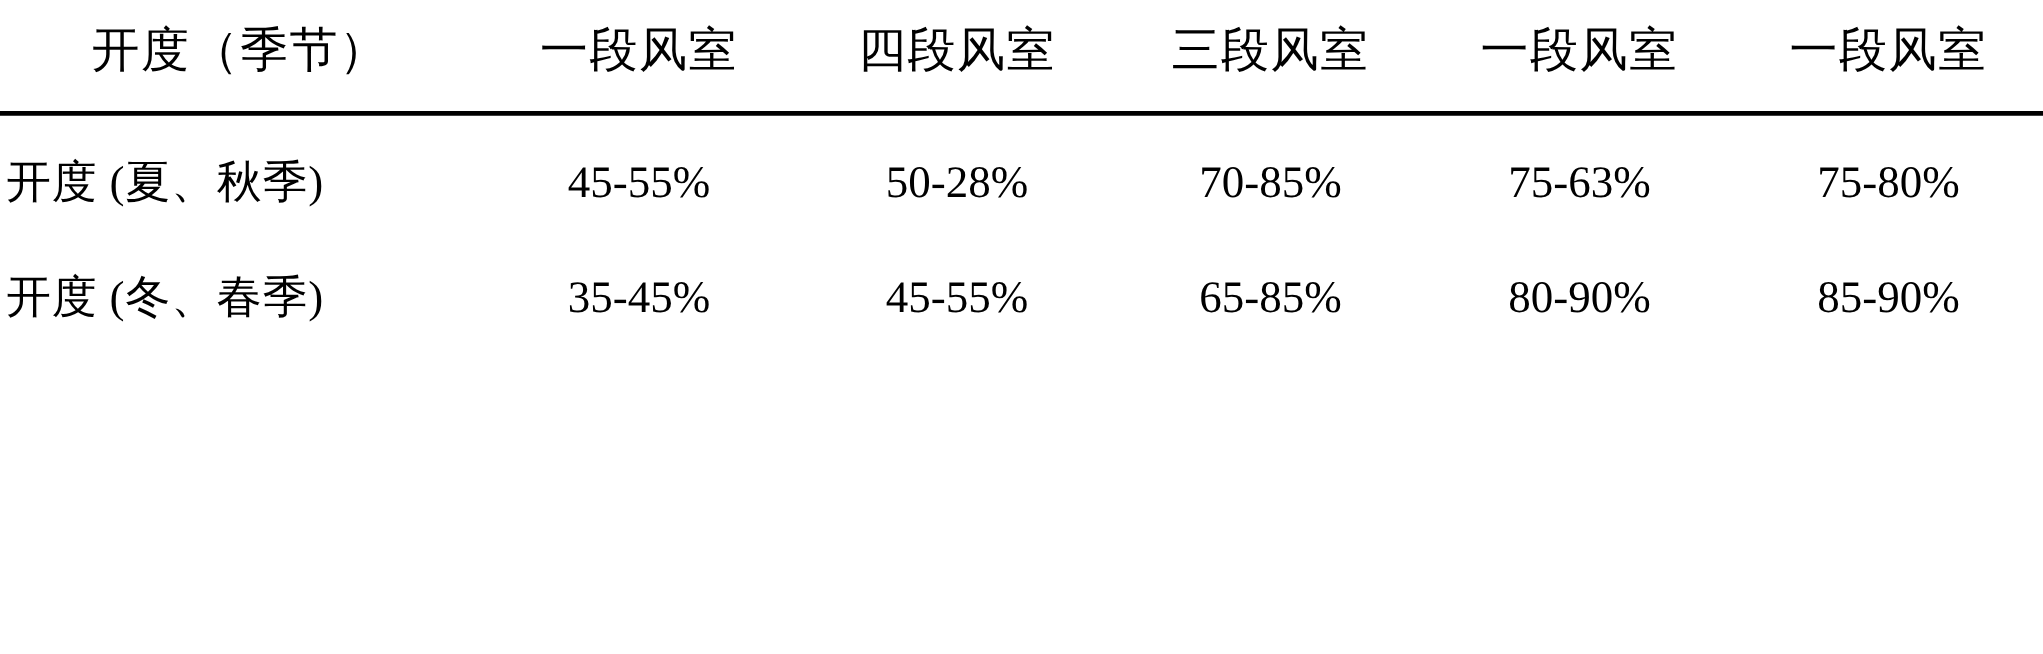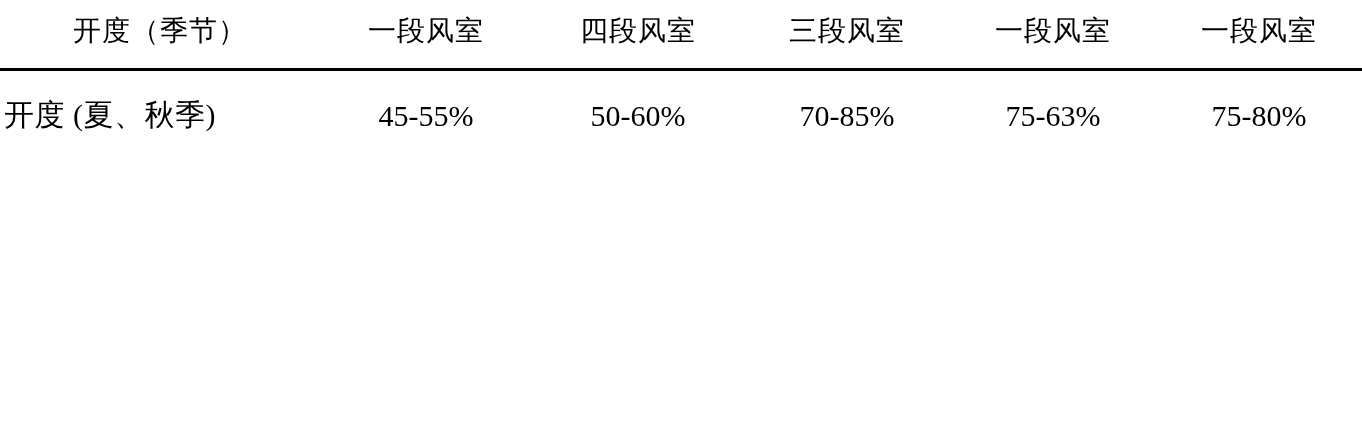--- a/index.html
+++ b/index.html
@@ -28,21 +28,21 @@
   }
   table.data-table col.c0 { width: 320px; }
   table.data-table col.c1 { width: 212px; }
   table.data-table col.c2 { width: 212px; }
   table.data-table col.c3 { width: 206px; }
   table.data-table col.c4 { width: 206px; }
   table.data-table col.c5 { width: 206px; }
 
   table.data-table thead th {
     font-weight: normal;
-    font-size: 28px;
+    font-size: 32px;
     text-align: center;
     padding: 12px 4px 18px 4px;
     border-bottom: 3px solid #000000;
     letter-spacing: 1px;
     white-space: nowrap;
   }
   table.data-table thead th.first-col {
     text-align: center;
     letter-spacing: 1px;
   }
@@ -85,20 +85,28 @@
         <th>四段风室</th>
         <th>三段风室</th>
         <th>一段风室</th>
         <th>一段风室</th>
       </tr>
     </thead>
     <tbody>
       <tr>
         <td class="row-label">开度 (夏、秋季)</td>
         <td>45-55%</td>
-        <td>50-60%</td>
+        <td>50-28%</td>
         <td>70-85%</td>
         <td>75-63%</td>
         <td>75-80%</td>
+      </tr>
+      <tr>
+        <td class="row-label">开度 (冬、春季)</td>
+        <td>35-45%</td>
+        <td>45-55%</td>
+        <td>65-85%</td>
+        <td>80-90%</td>
+        <td>85-90%</td>
       </tr>
     </tbody>
   </table>
 </div>
 
 </body></html>

